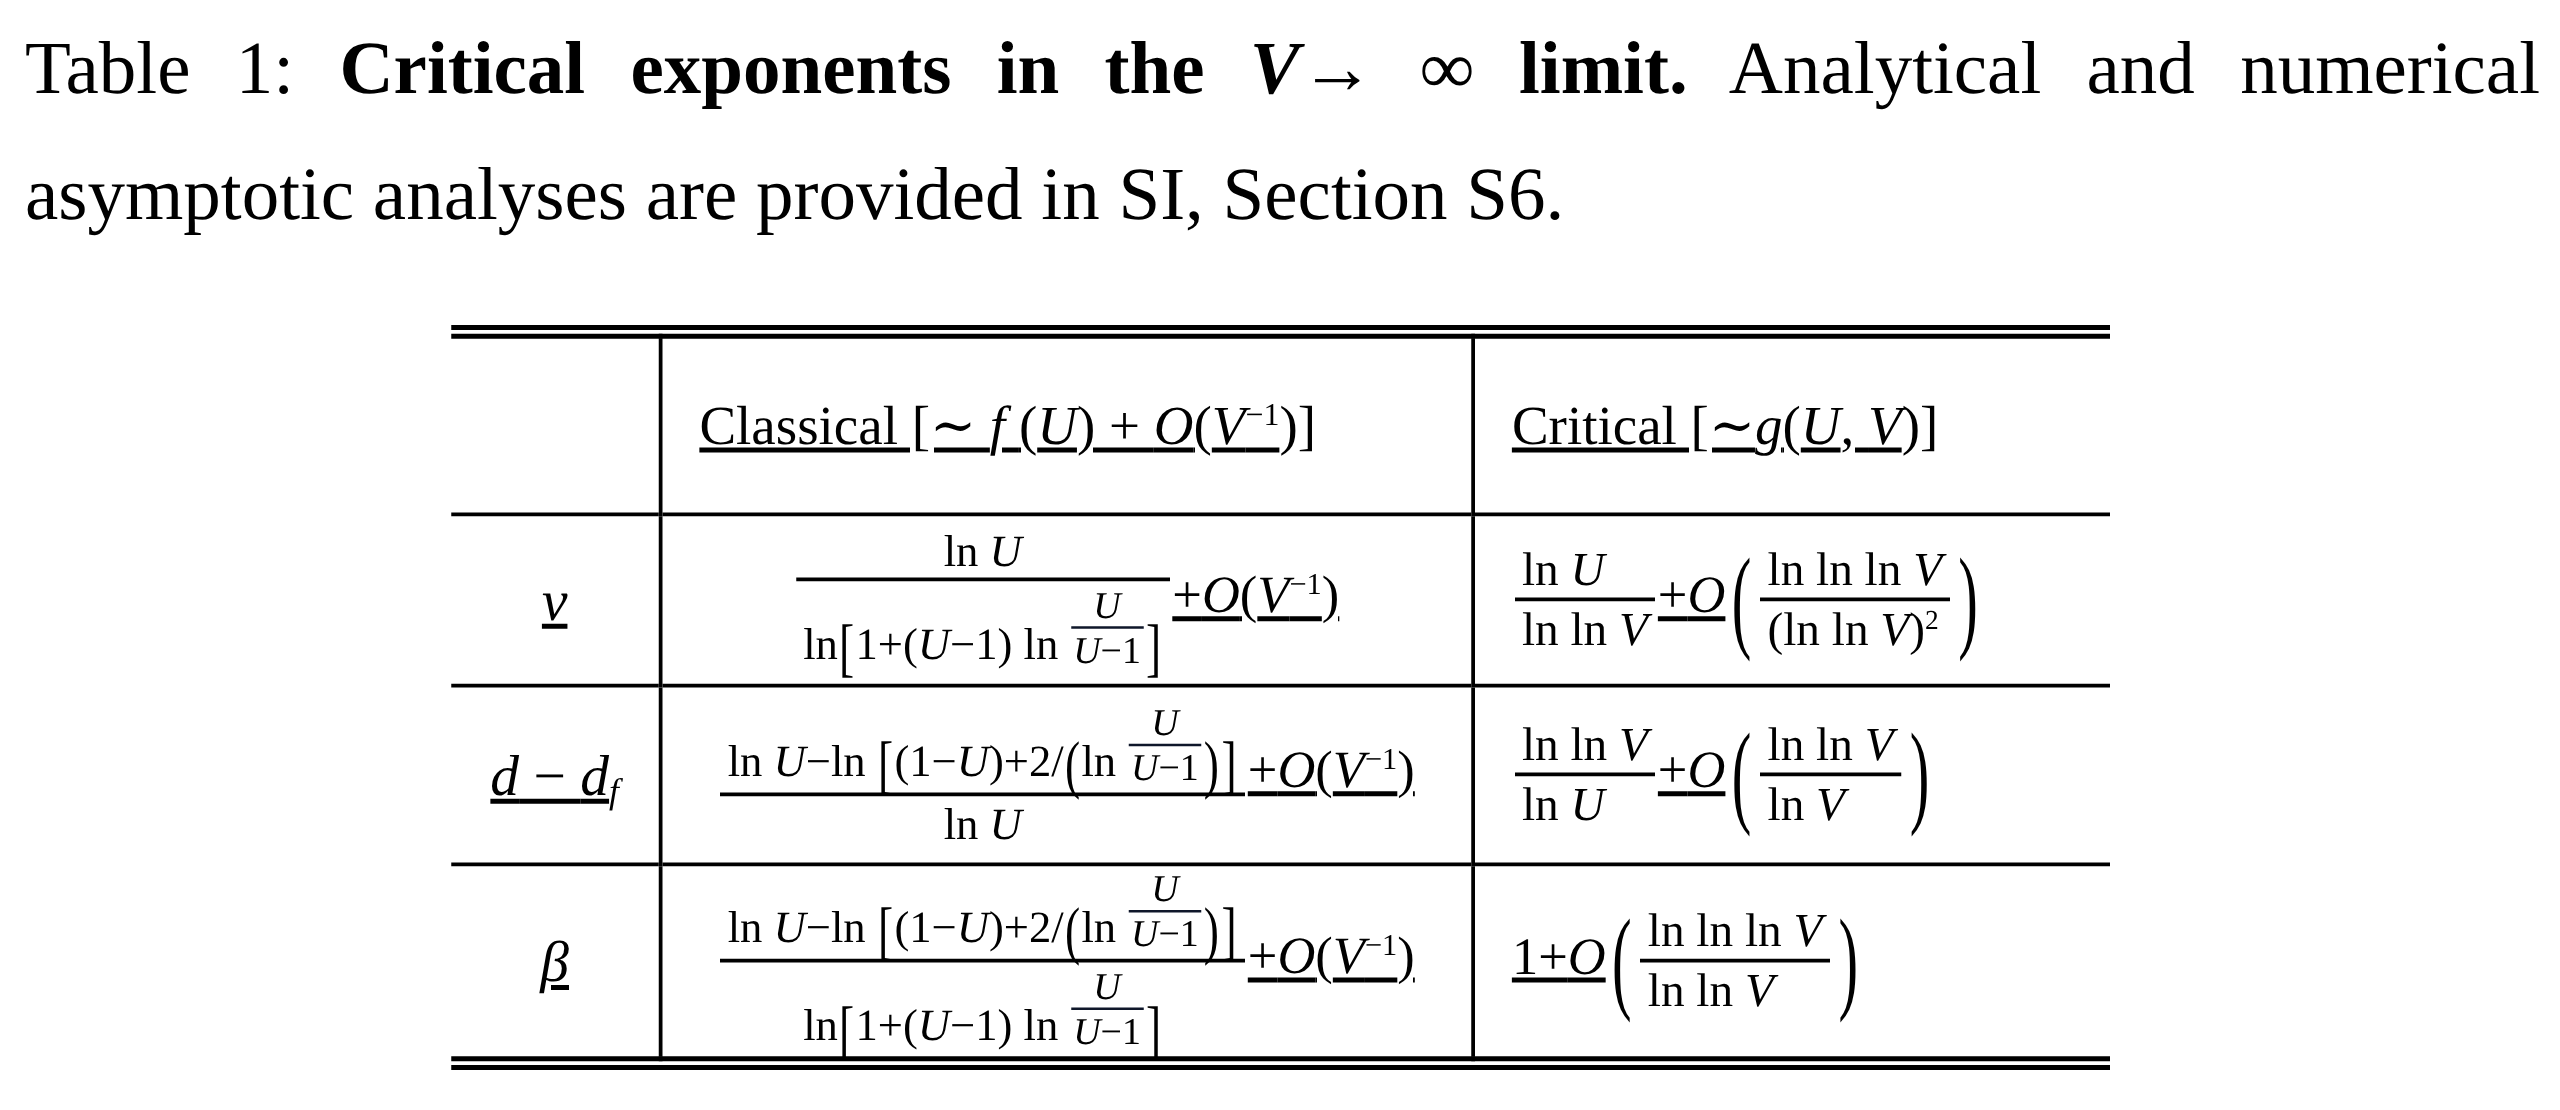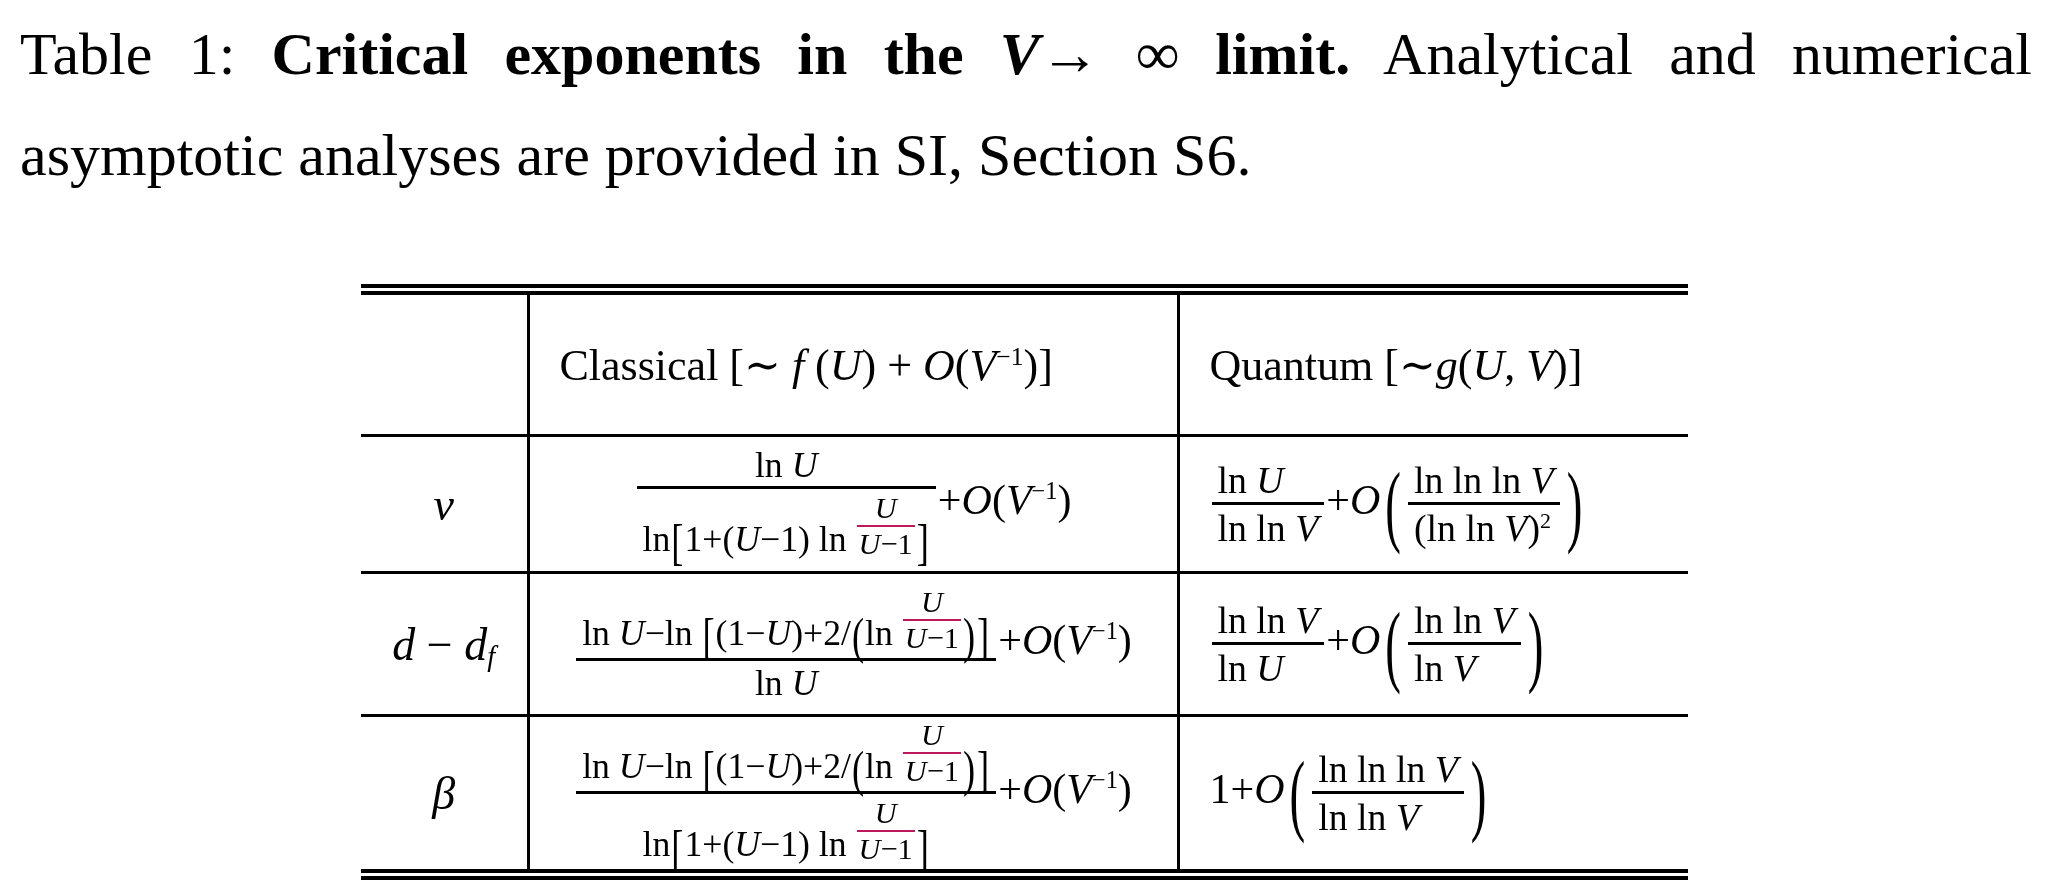--- a/index.html
+++ b/index.html
@@ -20,27 +20,28 @@
   .sup{font-size:.58em;vertical-align:.6em;line-height:0}
   .sub{font-size:.62em;vertical-align:-.22em;line-height:0}
   .bb{display:inline-block;vertical-align:middle;transform:scaleY(1.42);margin:0 1px;font-size:1.02em}
   .bp{display:inline-block;vertical-align:middle;transform:scaleY(1.95);margin:0 5px;font-size:1.12em}
   
   .frac{display:inline-block;vertical-align:middle;padding:0 2px;line-height:1.12}
   .fnum{display:block;padding:0 6px 1px}
   .fden{display:block;border-top:3px solid #000;padding:2px 6px 0}
   .frac.sm{font-size:.58em;vertical-align:-.1em;padding:0 1px}
   .frac.sm .fnum{padding:0 2px}
-  .frac.sm .fden{border-top:2px solid #be185d;padding:0 2px}
+  .frac.sm .fden{border-top:2px solid #0f172a;padding:0 2px}
   
   table.tbl{
-    position:absolute;left:361px;top:284px;width:1327px;
+    position:absolute;left:361px;top:260px;width:1327px;
     border-collapse:collapse;table-layout:fixed;
     border-top:11px double #000;border-bottom:11px double #000;
     font-size:42px;
+    text-decoration:underline;
   }
   col.colA{width:167px}
   col.colB{width:650px}
   col.colC{width:510px}
   .tbl td{vertical-align:middle;overflow:visible}
   td.c1,td.c2{border-right:3px solid #000}
   thead tr{height:146px}
   tbody tr{border-top:3px solid #000}
   tbody tr:nth-child(1){height:137px}
   tbody tr:nth-child(2){height:143px}
@@ -60,21 +61,21 @@
 <table class="tbl">
   <colgroup>
     <col class="colA">
       <col class="colB">
       <col class="colC">
   </colgroup>
   <thead>
     <tr>
       <td class="c1"></td>
       <td class="c2 hdr"><span>Classical [∼ </span><span class="it">f </span><span>(</span><span class="it">U</span><span>) + </span><span class="it">O</span><span>(</span><span class="it">V</span><span class="sup">−1</span><span>)]</span></td>
-      <td class="c3 hdr"><span>Quantum [∼</span><span class="it">g</span><span>(</span><span class="it">U</span><span>, </span><span class="it">V</span><span>)]</span></td>
+      <td class="c3 hdr"><span>Critical [∼</span><span class="it">g</span><span>(</span><span class="it">U</span><span>, </span><span class="it">V</span><span>)]</span></td>
     </tr>
   </thead>
   <tbody>
     <tr>
       <td class="c1 lbl"><span class="it">ν</span></td>
       <td class="c2 cell"><span class="frac"><span class="fnum"><span>ln </span><span class="it">U</span></span><span class="fden"><span>ln</span><span class="bb">[</span><span>1+(</span><span class="it">U</span><span>−1) ln </span><span class="frac sm"><span class="fnum"><span class="it">U</span></span><span class="fden"><span class="it">U</span><span>−1</span></span></span><span class="bb">]</span></span></span><span>+</span><span class="it">O</span><span>(</span><span class="it">V</span><span class="sup">−1</span><span>)</span></td>
       <td class="c3 cell q"><span class="frac"><span class="fnum"><span>ln </span><span class="it">U</span></span><span class="fden"><span>ln ln </span><span class="it">V</span></span></span><span>+</span><span class="it">O</span><span class="bp">(</span><span class="frac"><span class="fnum"><span>ln ln ln </span><span class="it">V</span></span><span class="fden"><span>(ln ln </span><span class="it">V</span><span>)</span><span class="sup">2</span></span></span><span class="bp">)</span></td>
     </tr>
     <tr>
       <td class="c1 lbl"><span class="it">d</span><span> − </span><span class="it">d</span><span class="it sub">f</span></td>

